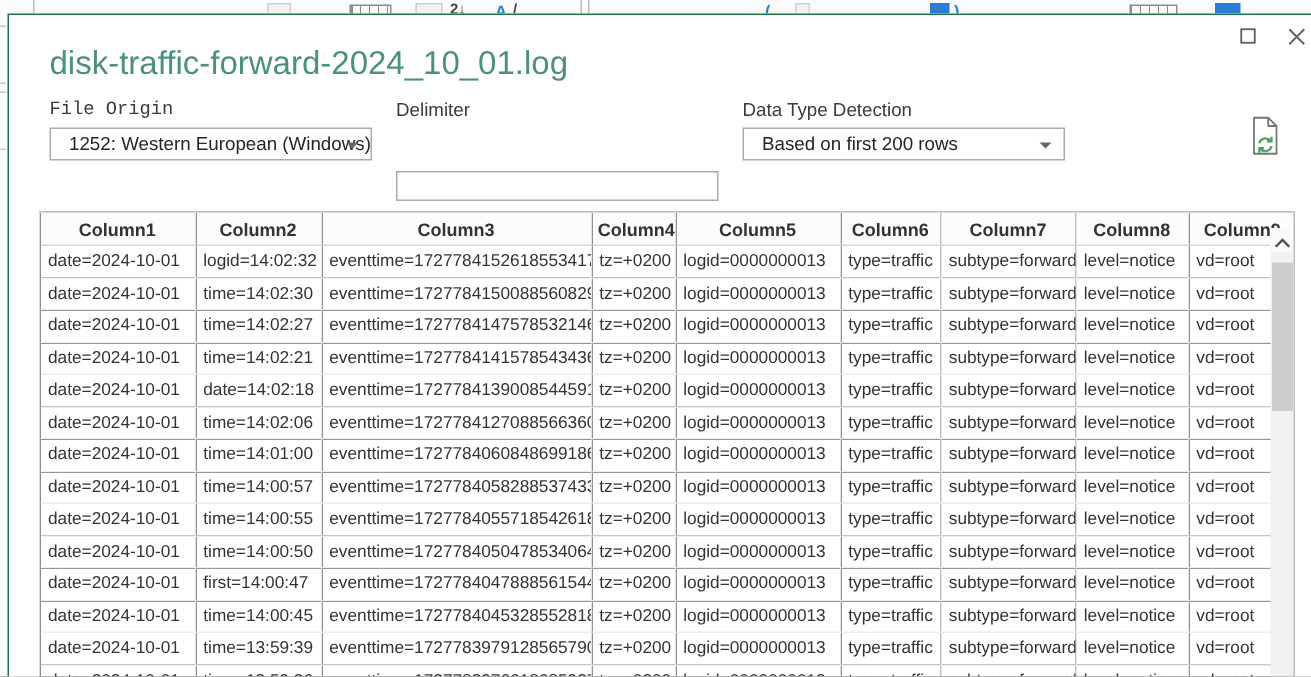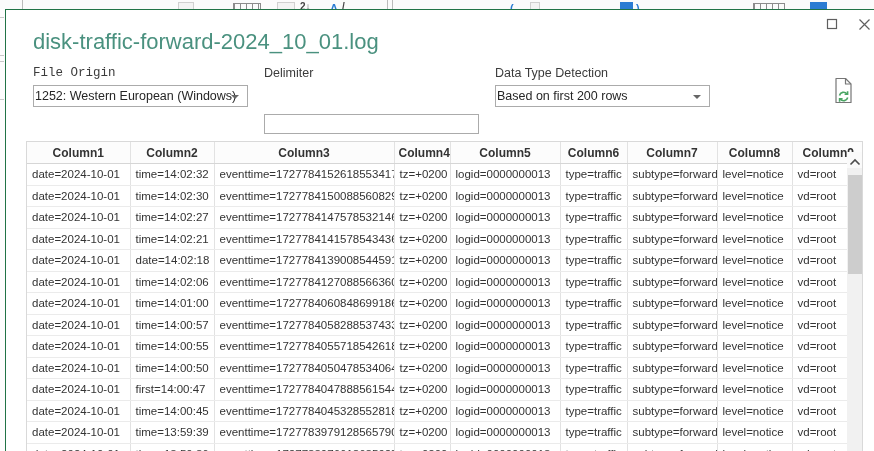--- a/index.html
+++ b/index.html
@@ -31,21 +31,21 @@
   #btn-close{left:845px;}
 
   .dlg-title{position:absolute;left:27px;top:19px;margin:0;font-size:22px;font-weight:400;
              color:#4a917f;letter-spacing:0;white-space:nowrap;}
 
   .field-label{position:absolute;top:56px;font-size:12.5px;color:#3b3b3b;white-space:nowrap;}
   .lbl-origin{left:27px;font-family:Liberation Mono, monospace;} .lbl-delim{left:258px;} .lbl-dtd{left:489px;}
 
   .select{position:absolute;top:75px;width:215px;height:22px;border:1px solid #ababab;
           background:#fff;box-sizing:border-box;font-size:12.5px;color:#262626;
-          line-height:20px;padding-left:1px;cursor:pointer;white-space:nowrap;overflow:hidden;}
+          line-height:20px;padding-left:12px;cursor:pointer;white-space:nowrap;overflow:hidden;}
   .sel-origin{left:27px;} .sel-delim{left:258px;} .sel-dtd{left:489px;}
   .select .caret{position:absolute;right:8px;top:9px;width:0;height:0;
           border-left:4px solid transparent;border-right:4px solid transparent;
           border-top:4px solid #666;}
 
   .custom-input{position:absolute;left:258px;top:104px;width:215px;height:20px;
           border:1px solid #ababab;box-sizing:border-box;font-size:12.5px;padding:0 6px;
           font-family:"Liberation Sans",sans-serif;}
 
   .refresh-btn{position:absolute;left:824px;top:67px;width:28px;height:30px;background:transparent;
@@ -161,21 +161,21 @@
               <th>Column5</th>
               <th>Column6</th>
               <th>Column7</th>
               <th>Column8</th>
               <th>Column9</th>
             </tr>
           </thead>
         <tbody id="body-rows">
             <tr>
               <td>date=2024-10-01</td>
-              <td>time=14:02:32</td>
+              <td>logid=14:02:32</td>
               <td>eventtime=1727784152618553417</td>
               <td>tz=+0200</td>
               <td>logid=0000000013</td>
               <td>type=traffic</td>
               <td>subtype=forward</td>
               <td>level=notice</td>
               <td>vd=root</td>
             </tr>
             <tr>
               <td>date=2024-10-01</td>

